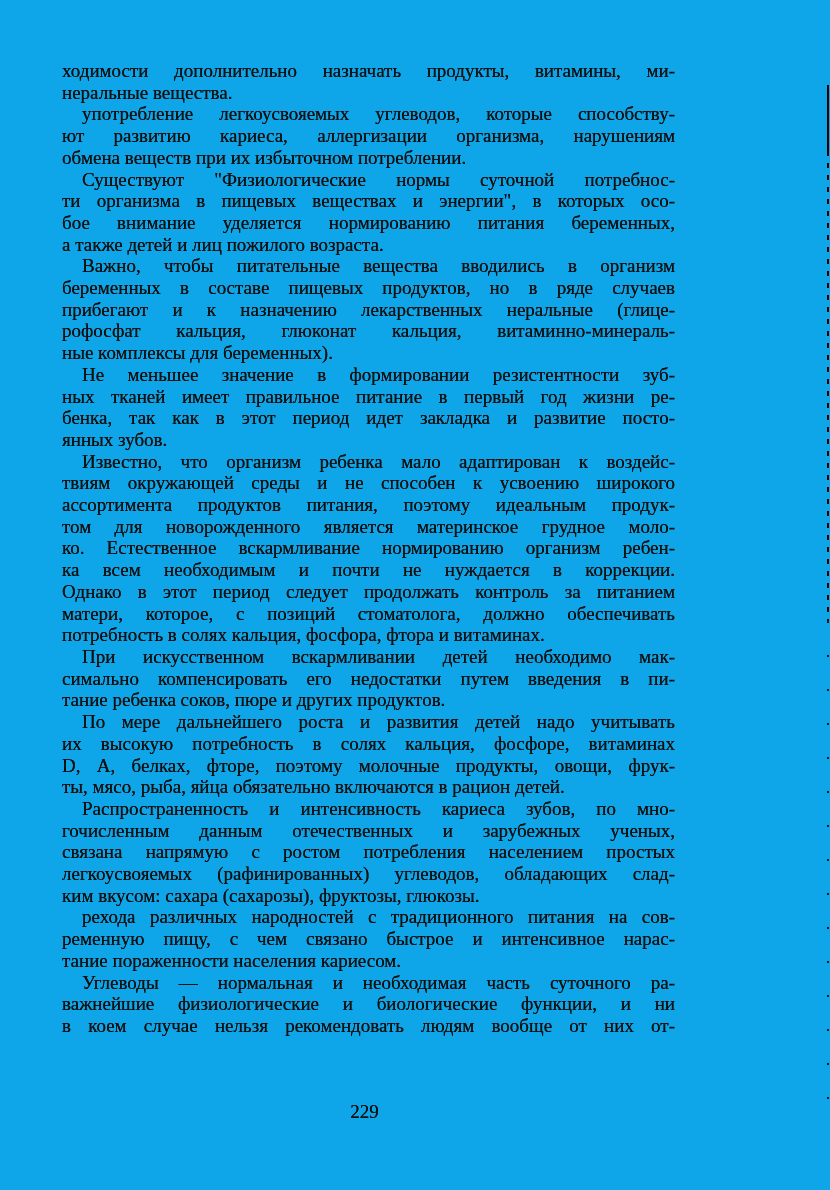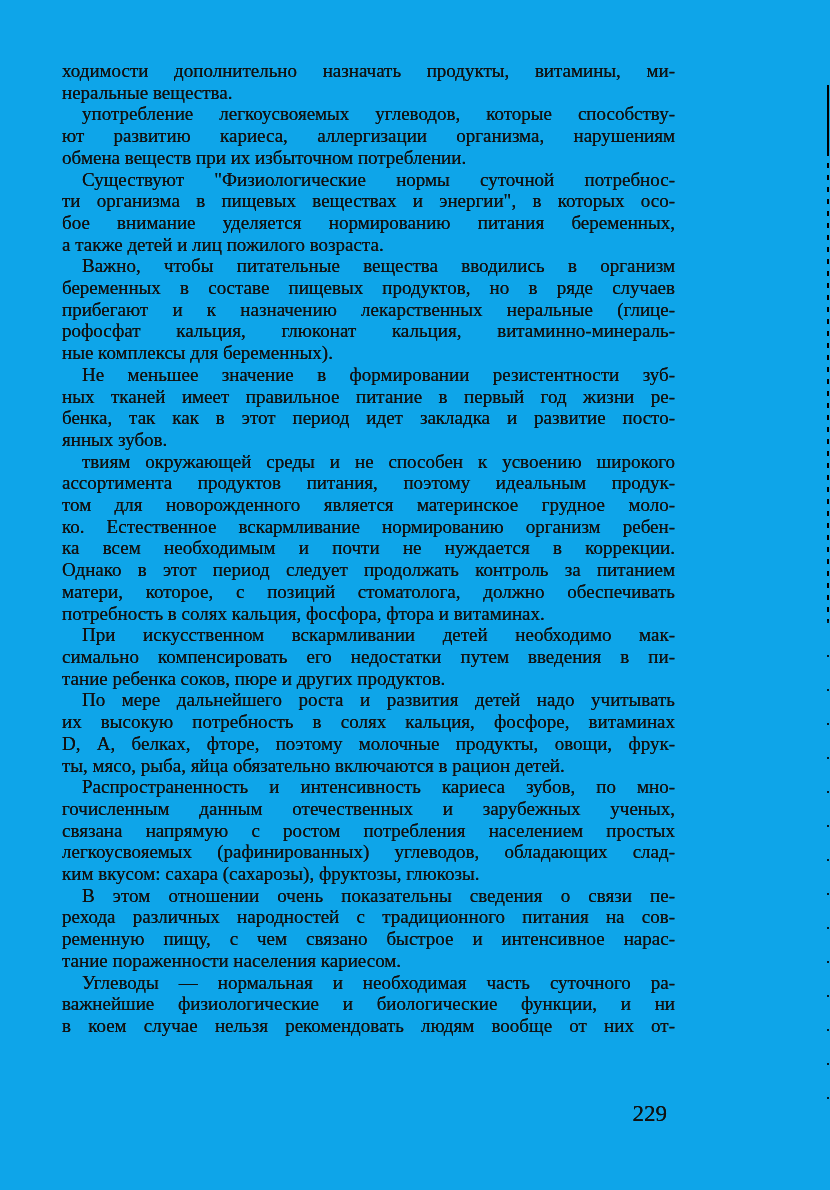--- a/index.html
+++ b/index.html
@@ -33,22 +33,22 @@
     white-space: normal;
   }
   .line.last {
     text-align-last: left;
   }
   .page-number {
     position: absolute;
     top: 1101px;
     left: 62px;
     width: 605px;
-    text-align: right;
-    font-size: 23px;
+    text-align: center;
+    font-size: 19px;
     text-shadow: 0 0 0.6px currentColor;
   }
   
   .edge-artifact {
     position: absolute;
     right: 1px;
     width: 2px;
     background: #000;
   }
   .edge-solid   { top: 85px;  height: 66px; }
@@ -89,20 +89,21 @@
         <div class="line">рофосфат кальция, глюконат кальция, витаминно-минераль-</div>
         <div class="line last">ные комплексы для беременных).</div>
       </div>
       <div class="paragraph indent">
         <div class="line">Не меньшее значение в формировании резистентности зуб-</div>
         <div class="line">ных тканей имеет правильное питание в первый год жизни ре-</div>
         <div class="line">бенка, так как в этот период идет закладка и развитие посто-</div>
         <div class="line last">янных зубов.</div>
       </div>
       <div class="paragraph indent">
+        <div class="line">Известно, что организм ребенка мало адаптирован к воздейс-</div>
         <div class="line">твиям окружающей среды и не способен к усвоению широкого</div>
         <div class="line">ассортимента продуктов питания, поэтому идеальным продук-</div>
         <div class="line">том для новорожденного является материнское грудное моло-</div>
         <div class="line">ко. Естественное вскармливание нормированию организм ребен-</div>
         <div class="line">ка всем необходимым и почти не нуждается в коррекции.</div>
         <div class="line">Однако в этот период следует продолжать контроль за питанием</div>
         <div class="line">матери, которое, с позиций стоматолога, должно обеспечивать</div>
         <div class="line last">потребность в солях кальция, фосфора, фтора и витаминах.</div>
       </div>
       <div class="paragraph indent">
@@ -117,21 +118,20 @@
         <div class="line last">ты, мясо, рыба, яйца обязательно включаются в рацион детей.</div>
       </div>
       <div class="paragraph indent">
         <div class="line">Распространенность и интенсивность кариеса зубов, по мно-</div>
         <div class="line">гочисленным данным отечественных и зарубежных ученых,</div>
         <div class="line">связана напрямую с ростом потребления населением простых</div>
         <div class="line">легкоусвояемых (рафинированных) углеводов, обладающих слад-</div>
         <div class="line last">ким вкусом: сахара (сахарозы), фруктозы, глюкозы.</div>
       </div>
       <div class="paragraph indent">
-        <div class="line">В этом отношении очень показательны сведения о связи пе-</div>
         <div class="line">рехода различных народностей с традиционного питания на сов-</div>
         <div class="line">ременную пищу, с чем связано быстрое и интенсивное нарас-</div>
         <div class="line last">тание пораженности населения кариесом.</div>
       </div>
       <div class="paragraph indent">
         <div class="line">Углеводы — нормальная и необходимая часть суточного ра-</div>
         <div class="line">важнейшие физиологические и биологические функции, и ни</div>
         <div class="line">в коем случае нельзя рекомендовать людям вообще от них от-</div>
       </div>
     </div>

